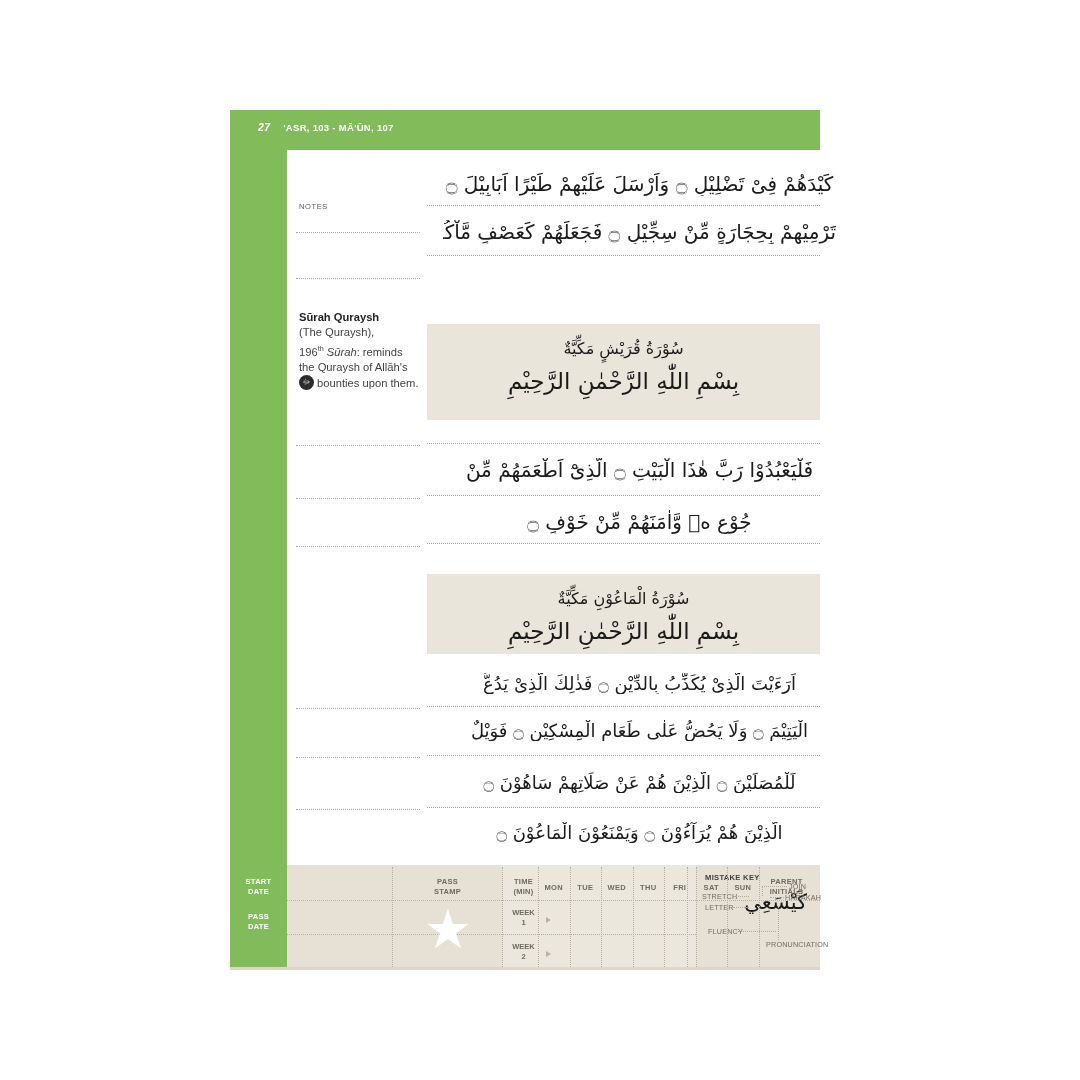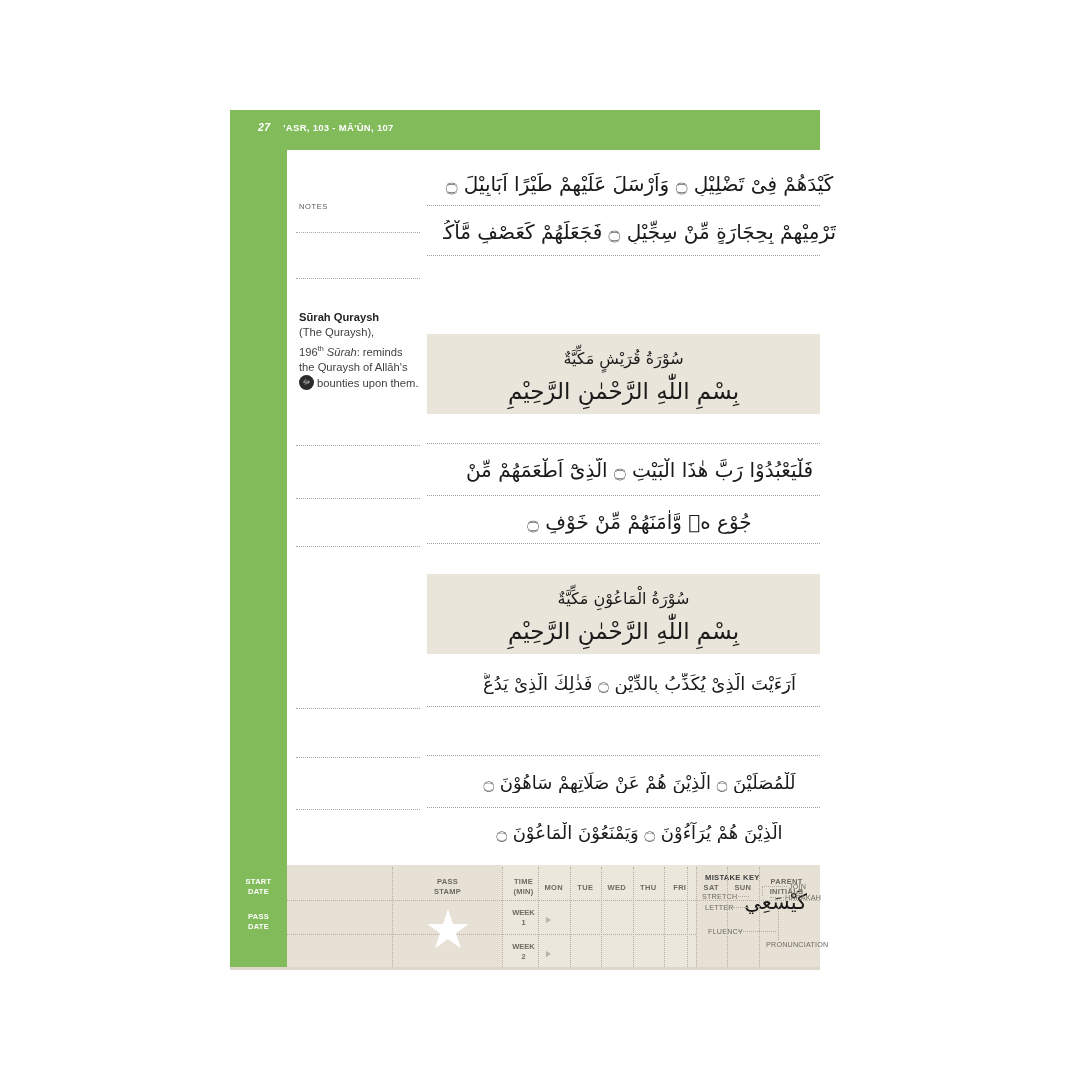--- a/index.html
+++ b/index.html
@@ -321,38 +321,39 @@
 
     </div>
 
     <div class="ayah-col">
 
       <div class="ayah-line" style="top:22px;font-size:20px">كَيْدَهُمْ فِىْ تَضْلِيْلٍ ۝ وَاَرْسَلَ عَلَيْهِمْ طَيْرًا اَبَابِيْلَ ۝</div>
       <div class="ayah-rule" style="top:55px"></div>
       <div class="ayah-line" style="top:70px;font-size:20px">تَرْمِيْهِمْ بِحِجَارَةٍ مِّنْ سِجِّيْلٍ ۝ فَجَعَلَهُمْ كَعَصْفٍ مَّاْكُوْلٍ ۝</div>
       <div class="ayah-rule" style="top:105px"></div>
 
-      <div class="surah-head" style="top:184px;height:80px">
+      <div class="surah-head" style="top:174px;height:96px">
         <div class="surah-title" style="margin-top:10px">سُوْرَةُ قُرَيْشٍ مَكِّيَّةٌ</div>
         <div class="basmala">بِسْمِ اللّٰهِ الرَّحْمٰنِ الرَّحِيْمِ</div>
       </div>
 
       <div class="ayah-rule" style="top:293px"></div>
       <div class="ayah-line" style="top:308px;font-size:20px">فَلْيَعْبُدُوْا رَبَّ هٰذَا الْبَيْتِ ۝ الَّذِىْٓ اَطْعَمَهُمْ مِّنْ</div>
       <div class="ayah-rule" style="top:345px"></div>
       <div class="ayah-line" style="top:360px;font-size:20px">جُوْعٍ ەۙ وَّاٰمَنَهُمْ مِّنْ خَوْفٍ ۝</div>
       <div class="ayah-rule" style="top:393px"></div>
 
       <div class="surah-head" style="top:424px;height:80px">
         <div class="surah-title" style="margin-top:10px">سُوْرَةُ الْمَاعُوْنِ مَكِّيَّةٌ</div>
         <div class="basmala">بِسْمِ اللّٰهِ الرَّحْمٰنِ الرَّحِيْمِ</div>
       </div>
 
       <div class="ayah-line" style="top:523px;font-size:18px">اَرَءَيْتَ الَّذِىْ يُكَذِّبُ بِالدِّيْنِ ۝ فَذٰلِكَ الَّذِىْ يَدُعُّ</div>
       <div class="ayah-rule" style="top:556px"></div>
+      <div class="ayah-line" style="top:570px;font-size:18px">الْيَتِيْمَ ۝ وَلَا يَحُضُّ عَلٰى طَعَامِ الْمِسْكِيْنِ ۝ فَوَيْلٌ</div>
       <div class="ayah-rule" style="top:605px"></div>
       <div class="ayah-line" style="top:622px;font-size:18px">لِّلْمُصَلِّيْنَ ۝ الَّذِيْنَ هُمْ عَنْ صَلَاتِهِمْ سَاهُوْنَ ۝</div>
       <div class="ayah-rule" style="top:657px"></div>
       <div class="ayah-line" style="top:672px;font-size:18px">الَّذِيْنَ هُمْ يُرَآءُوْنَ ۝ وَيَمْنَعُوْنَ الْمَاعُوْنَ ۝</div>
     </div>
   </div>
 
   <div class="tracker">
     <div class="tr-beige"></div>
     <div class="tr-beige2"></div>

